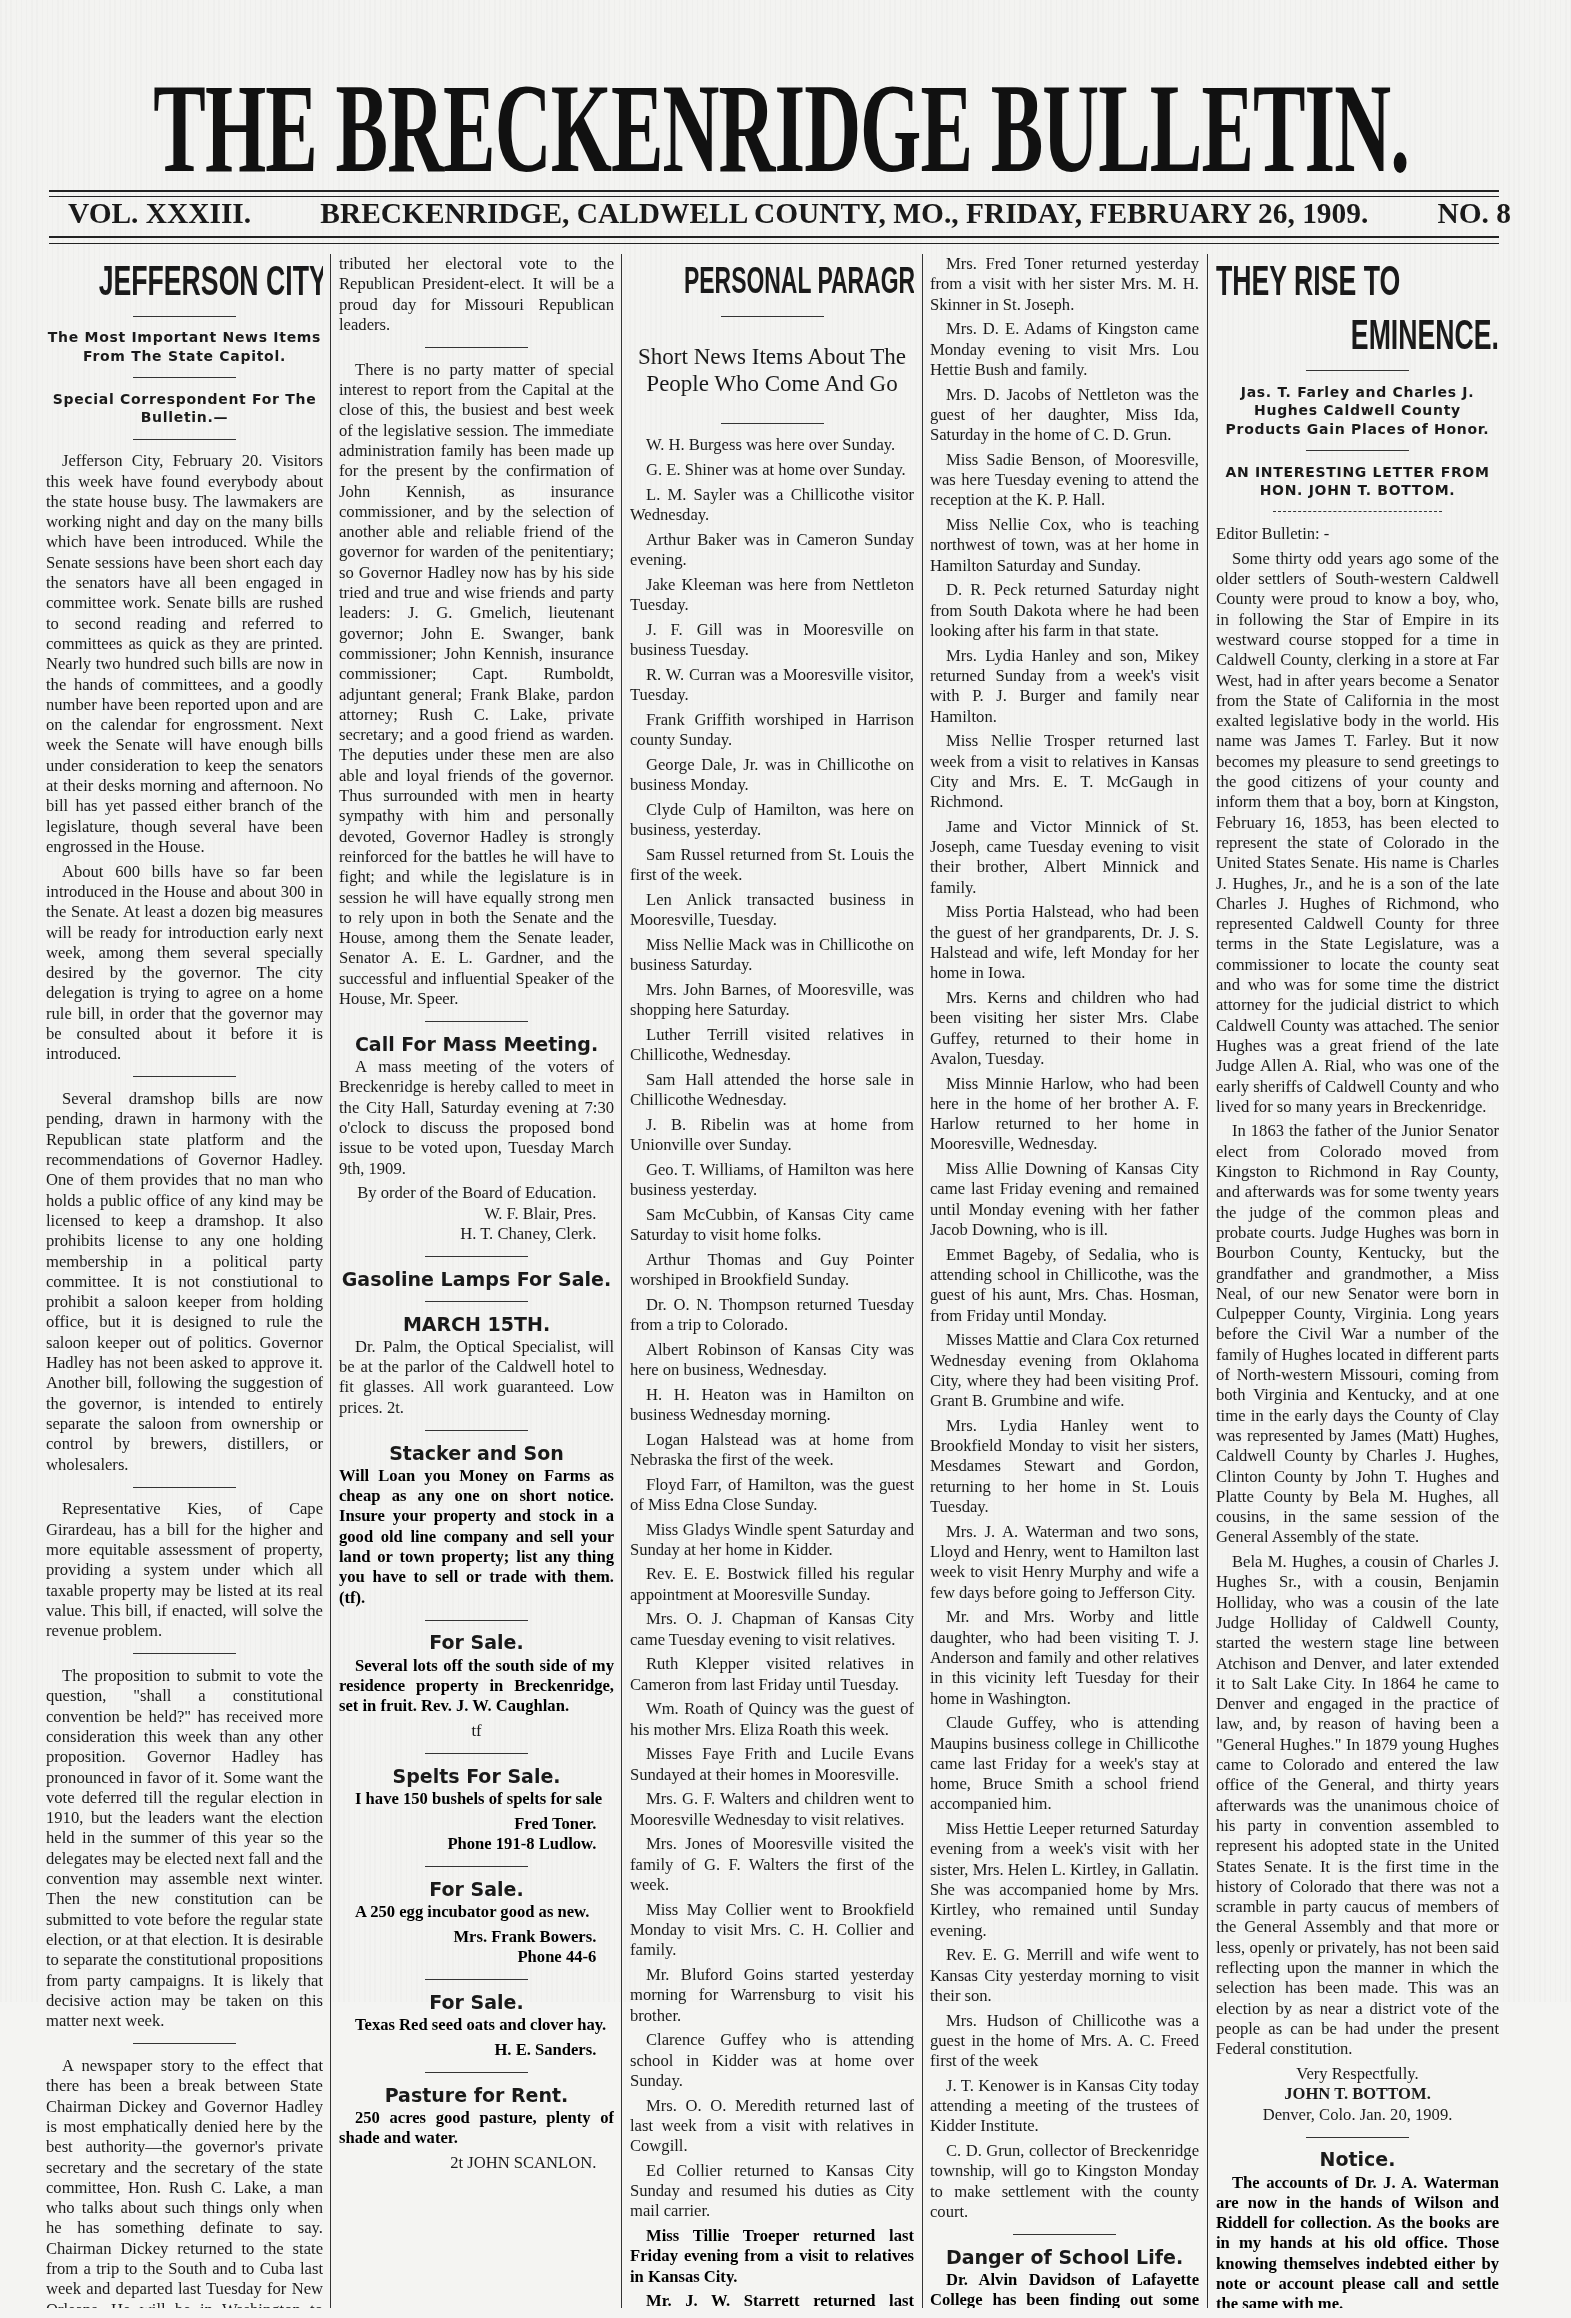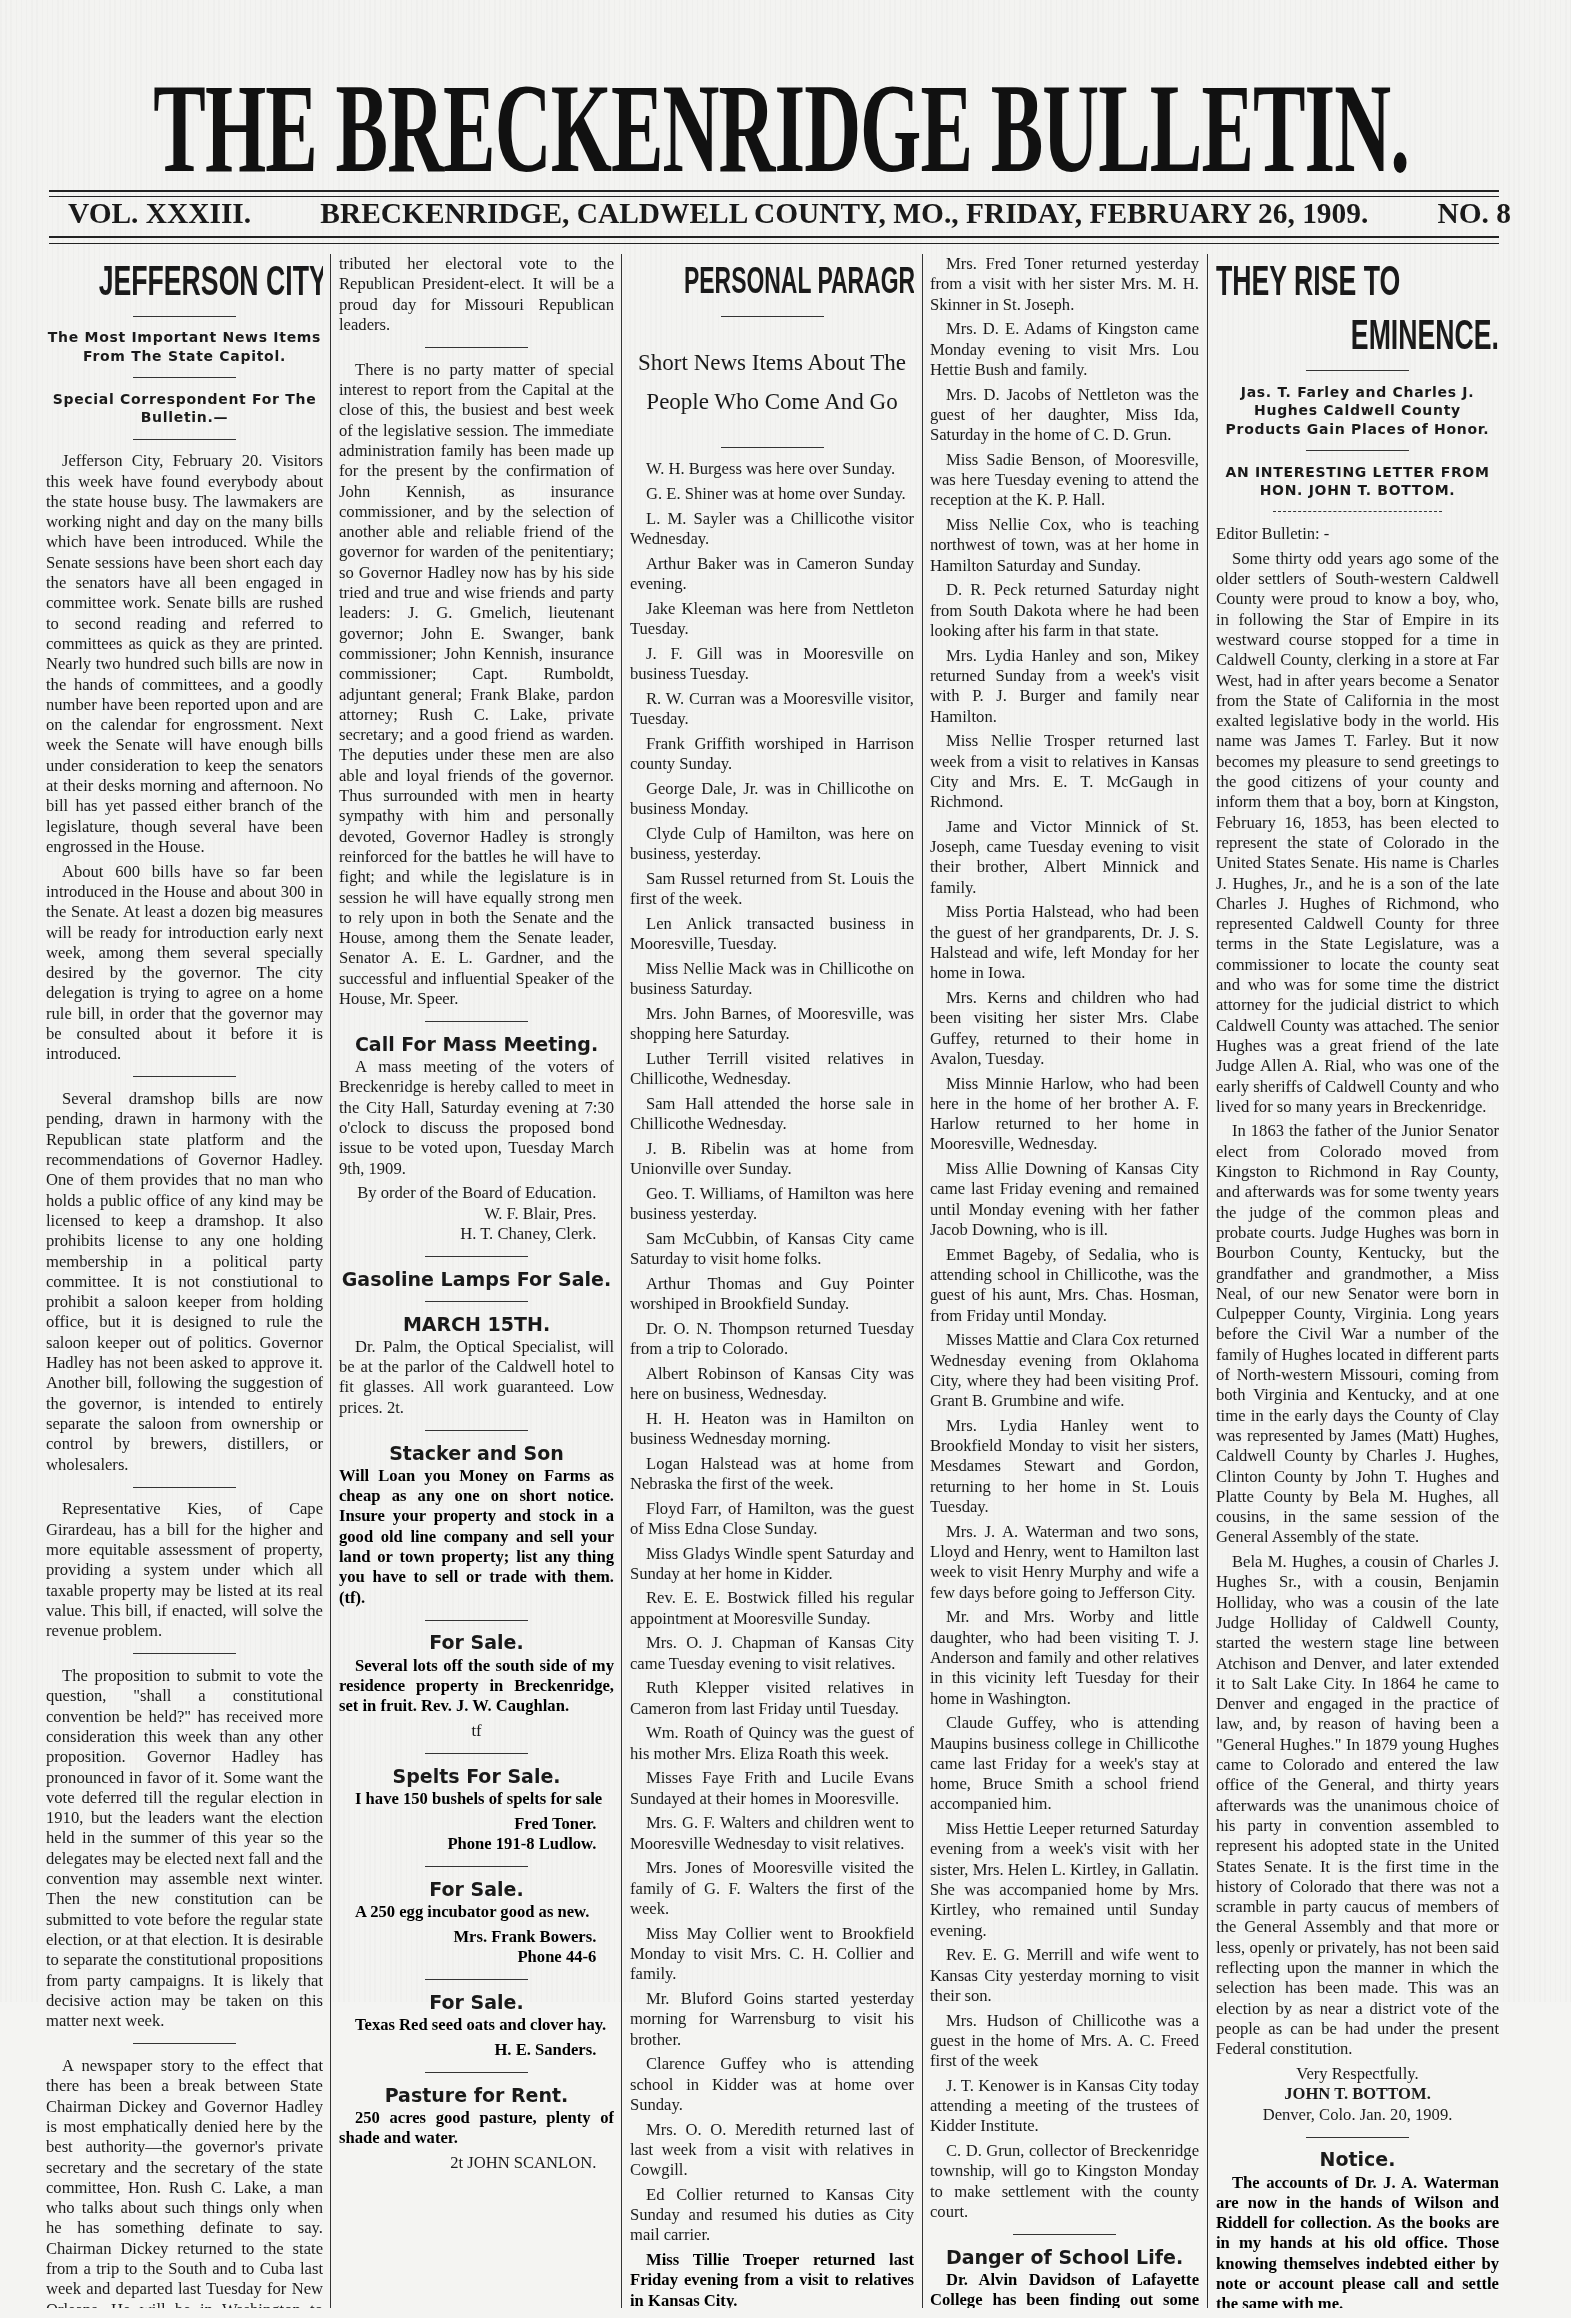--- a/index.html
+++ b/index.html
@@ -18,21 +18,21 @@
   .dateline span{display:inline-block;}
   .col{position:absolute;top:254px;height:2054px;overflow:hidden;font-size:16.6px;line-height:20.3px;
        text-align:justify;}
   .col p{margin:0 0 4.4px 0;text-indent:16px;}
   .vline{position:absolute;top:254px;height:2054px;border-left:1.5px solid #333;}
   .hd{font-family:"Liberation Sans","DejaVu Sans",sans-serif;font-weight:bold;text-align:center;
       transform:scaleX(0.62);transform-origin:center;white-space:nowrap;}
   .big{font-size:43px;line-height:47px;margin:2.9px 0 7.4px;}
   .sub{font-family:"DejaVu Sans",sans-serif;font-weight:bold;text-align:center;font-size:14px;
        line-height:18.4px;margin:7.4px 0;letter-spacing:0.7px;}
-  .dek{font-family:"Liberation Serif",serif;text-align:center;font-size:23px;line-height:39px;margin:26px 0;}
+  .dek{font-family:"Liberation Serif",serif;text-align:center;font-size:23px;line-height:27px;margin:26px 0;}
   .sep{width:103px;margin:11.8px auto;border-top:1.5px solid #333;}
   .ad-title{font-family:"DejaVu Sans",sans-serif;font-weight:bold;text-align:center;font-size:19px;margin:5.9px 0 2.9px;}
   .sig{text-align:right;padding-right:17.7px;}
   .center{text-align:center;}
   .dark{color:#000;font-weight:bold;}
 </style>
 </head>
 <body>
 
 <div class="page">

